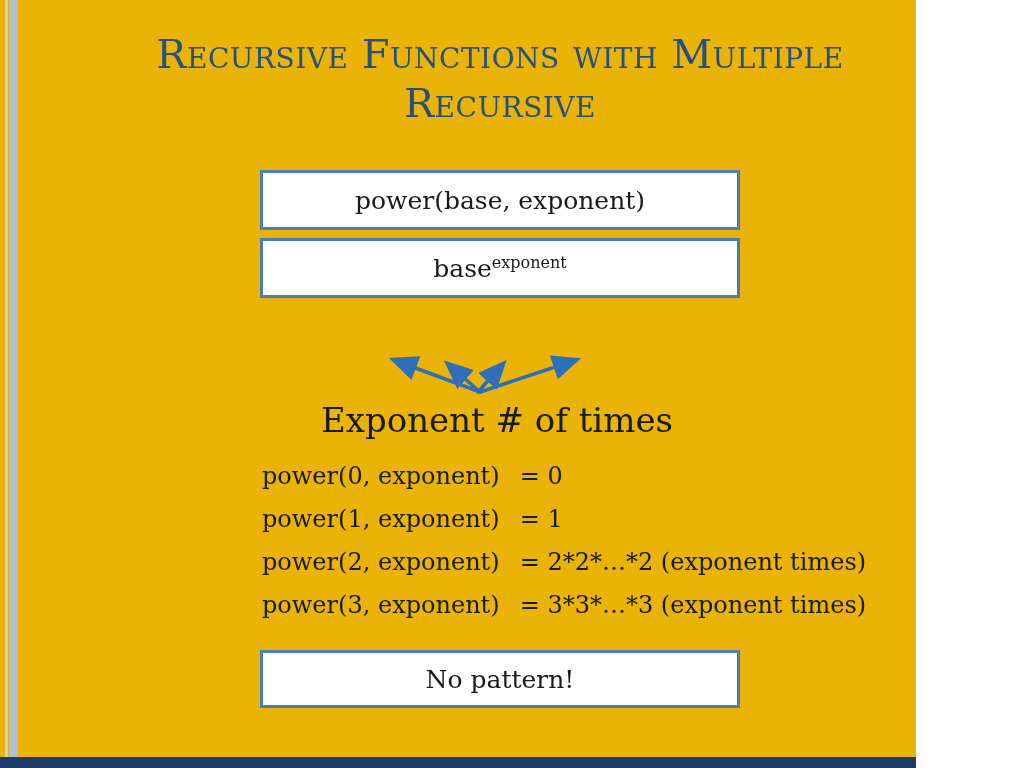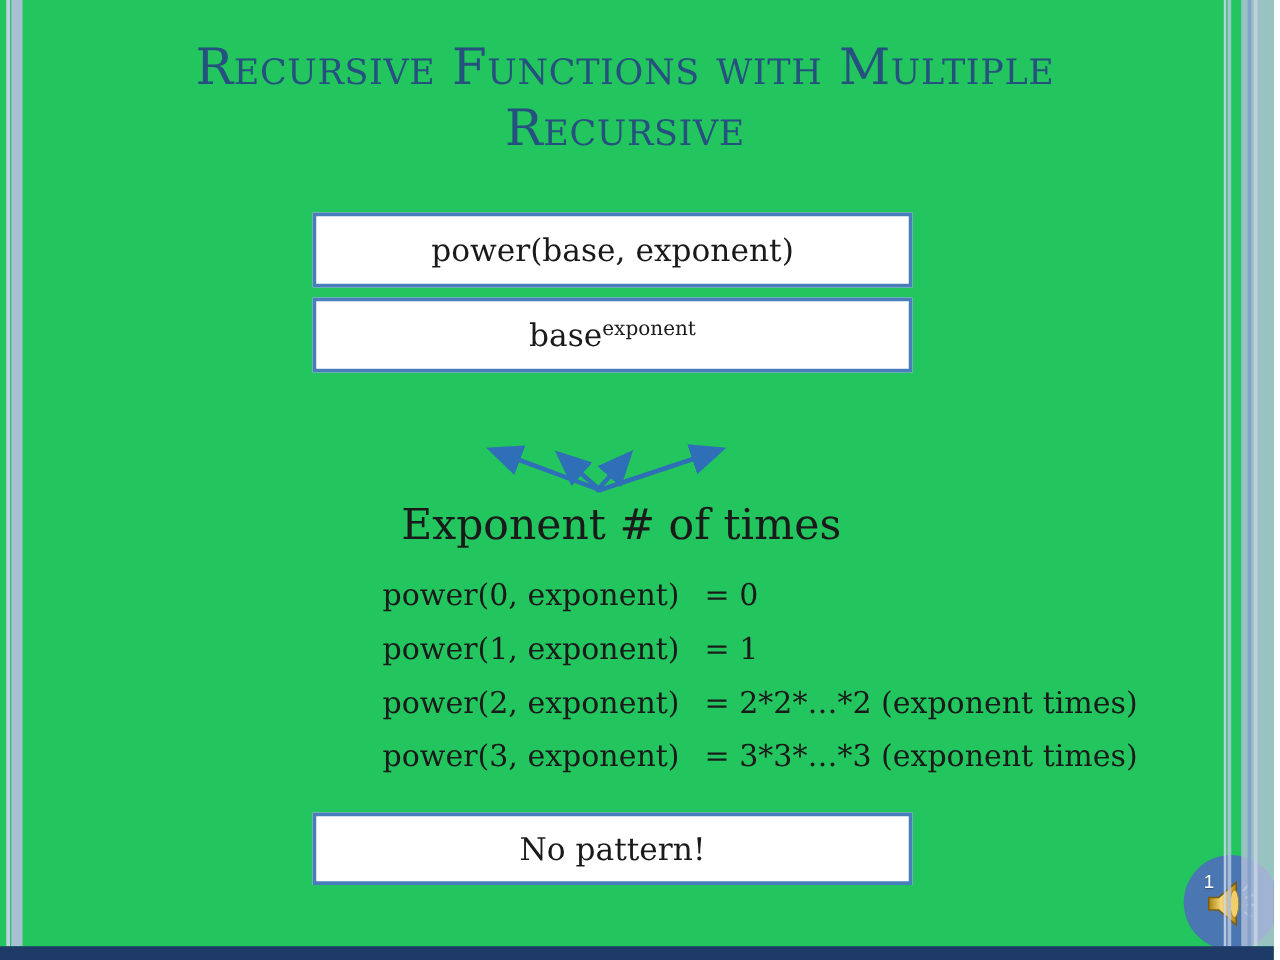--- a/index.html
+++ b/index.html
@@ -1,57 +1,57 @@
 <!DOCTYPE html>
 <html><head>
 <meta charset="utf-8">
 <style>
   * { margin:0; padding:0; box-sizing:border-box; }
   html,body { width:1024px; height:768px; }
   body { font-family:"DejaVu Serif","Liberation Serif",serif; background:#ffffff; }
-  .slide { position:relative; width:1019px; height:768px; background:#22c55e; overflow:hidden; }
+  .slide { position:relative; width:916px; height:768px; background:#eab308; overflow:hidden; }
 
   
   .stripe { position:absolute; top:0; height:757px; z-index:5; }
   .l1 { left:5px;  width:3px;  background:rgba(200,211,232,0.95); }
   .l2 { left:9px;  width:9px;  background:rgba(176,191,220,0.95); }
   .r1 { left:979px; width:2px;  background:rgba(204,215,234,0.85); }
   .r2 { left:982px; width:3px;  background:rgba(183,197,223,0.85); }
   .r3 { left:993px; width:31px; background:rgba(179,193,217,0.82); }
   .r4 { left:998px; width:3px;  background:rgba(127,159,202,0.85); }
   .r5 { left:1003px; width:3px; background:rgba(199,210,230,0.85); }
 
   .bottom-bar { position:absolute; left:0; top:757px; width:1024px; height:11px;
                 background:#1e3a66; z-index:6; }
 
   
   .title { position:absolute; left:60px; top:30px; width:880px; text-align:center;
            font-variant:small-caps; font-size:40px; line-height:1.23; color:#26517f;
            letter-spacing:0.5px; z-index:1; }
 
   
-  .obox { position:absolute; left:250px; width:480px; height:60px;
+  .obox { position:absolute; left:260px; width:480px; height:60px;
           border:3px solid #4a7ebb; background:#ffffff; display:flex;
           align-items:center; justify-content:center; font-size:25px; color:#1a1a1a; z-index:1; }
   .b1 { top:170px; }
   .b2 { top:238px;justify-content:center; }
   .b3 { top:307px; }
   .b2 sup { font-size:16px; vertical-align:super; line-height:0; }
   .bconc { top:650px; height:58px; }
 
   
   .arrow-fan { position:absolute; left:338px; top:346px; z-index:2; }
 
   
   .caption { position:absolute; left:257px; top:400px; width:480px; text-align:center;
              font-size:34px; color:#1a1a1a; z-index:1; }
 
   
   .equations { position:absolute; left:262px; top:455px; z-index:1; }
-  .eqrow { font-size:24px; color:#1a1a1a; line-height:43px; white-space:nowrap;margin-left:44px; }
+  .eqrow { font-size:24px; color:#1a1a1a; line-height:43px; white-space:nowrap; }
   .eqrow .lhs { display:inline-block; width:250px; }
 
   
   .audio-btn { position:absolute; left:947px; top:684px; width:76px; height:76px;
                border-radius:50%; background:#4a77b1; z-index:4; cursor:pointer; }
   .audio-btn .num { position:absolute; left:16px; top:13px; color:#ffffff;
                     font-family:"Liberation Sans",sans-serif; font-size:15px;
                     text-shadow:0 1px 1px rgba(0,0,0,0.35); }
   .audio-btn svg { position:absolute; left:14px; top:16px; }
 </style>

